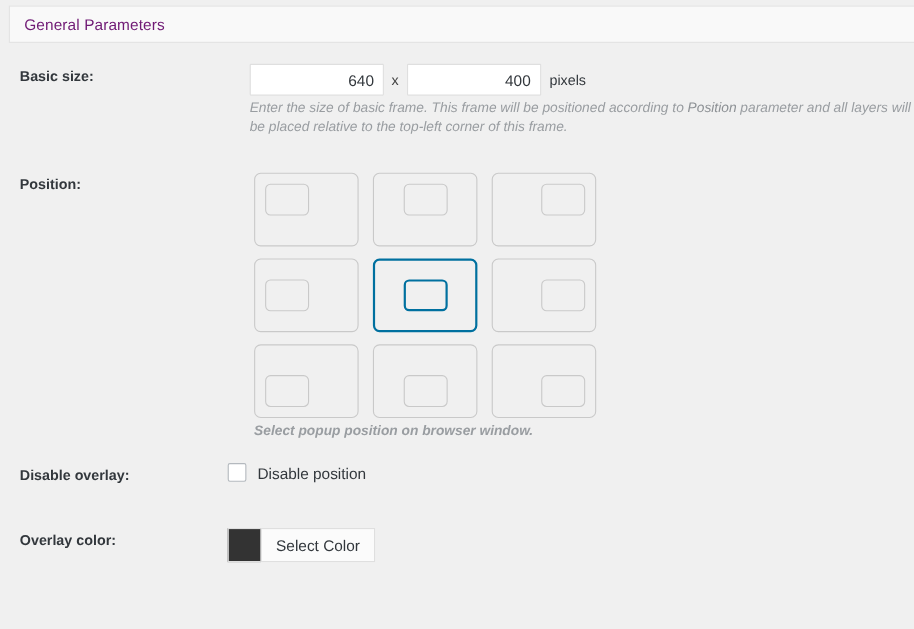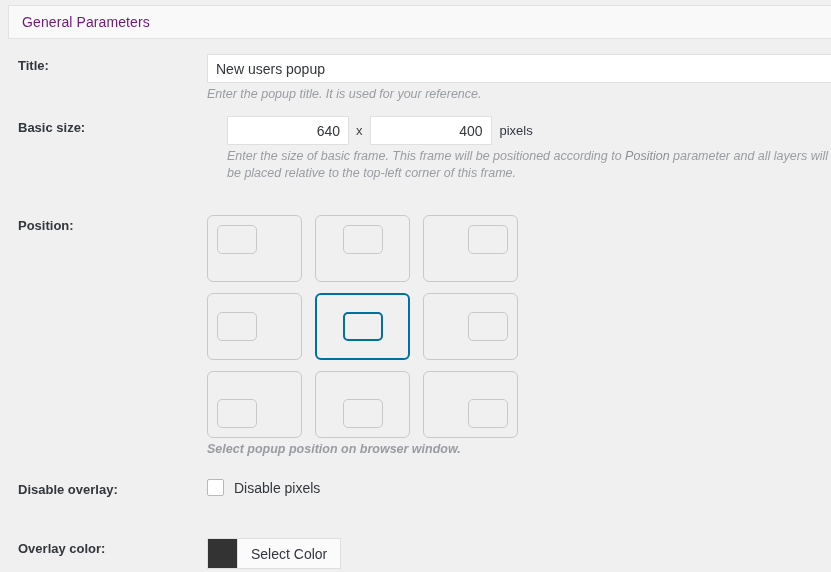--- a/index.html
+++ b/index.html
@@ -138,44 +138,37 @@
 </style>
 </head>
 <body>
 
 <div class="panel-header">
   <span class="panel-header-title">General Parameters</span>
 </div>
 
 <div class="form">
 
-  <div class="row" style="height:58px;">
-    <div class="row-label" style="top:18px;">Title:</div>
-    <div class="field" style="padding-top:14px;">
-      <input class="text title-input" type="text" value="New users popup" placeholder="" style="">
-      <div class="desc">Enter the popup title. It is used for your reference.</div>
-    </div>
-  </div>
 
   <div class="row" style="height:87px;padding-left:20px;">
     <div class="row-label" style="top:22px;">Basic size:</div>
     <div class="field" style="padding-top:18px;">
       <div class="size-line">
         <input class="text num-input" type="text" value="640" style="">
         <span class="times">x</span>
         <input class="text num-input" type="text" value="400" style="">
         <span class="pixels">pixels</span>
       </div>
       <div class="desc">
         <span>Enter the size of basic frame. This frame will be positioned according to </span><b>Position</b><span> parameter and all layers will be placed relative to the top-left corner of this frame.</span>
       </div>
     </div>
   </div>
 
-  <div class="row" style="height:290px;">
+  <div class="row" style="height:290px;padding-left:24px;">
     <div class="row-label" style="top:33px;">Position:</div>
     <div class="field" style="padding-top:30px;">
       <div class="pos-grid">
         <div class="pos-tile ai-start jc-start">
             <div class="inner"></div>
           </div>
         <div class="pos-tile ai-start jc-center">
             <div class="inner"></div>
           </div>
         <div class="pos-tile ai-start jc-end">
@@ -202,21 +195,21 @@
       </div>
       <div class="desc" style="font-weight:bold;">Select popup position on browser window.</div>
     </div>
   </div>
 
   <div class="row" style="height:57px;">
     <div class="row-label" style="top:7px;">Disable overlay:</div>
     <div class="field" style="padding-top:4px;">
       <div class="cb-line">
         <div class="checkbox"></div>
-        <span class="cb-label">Disable pixels</span>
+        <span class="cb-label">Disable position</span>
       </div>
     </div>
   </div>
 
   <div class="row" style="height:60px;">
     <div class="row-label" style="top:9px;">Overlay color:</div>
     <div class="field" style="padding-top:6px;">
       <div class="color-line">
         <div class="color-swatch" style="background: rgb(51, 51, 51);"></div>
         <div class="color-btn">Select Color</div>

